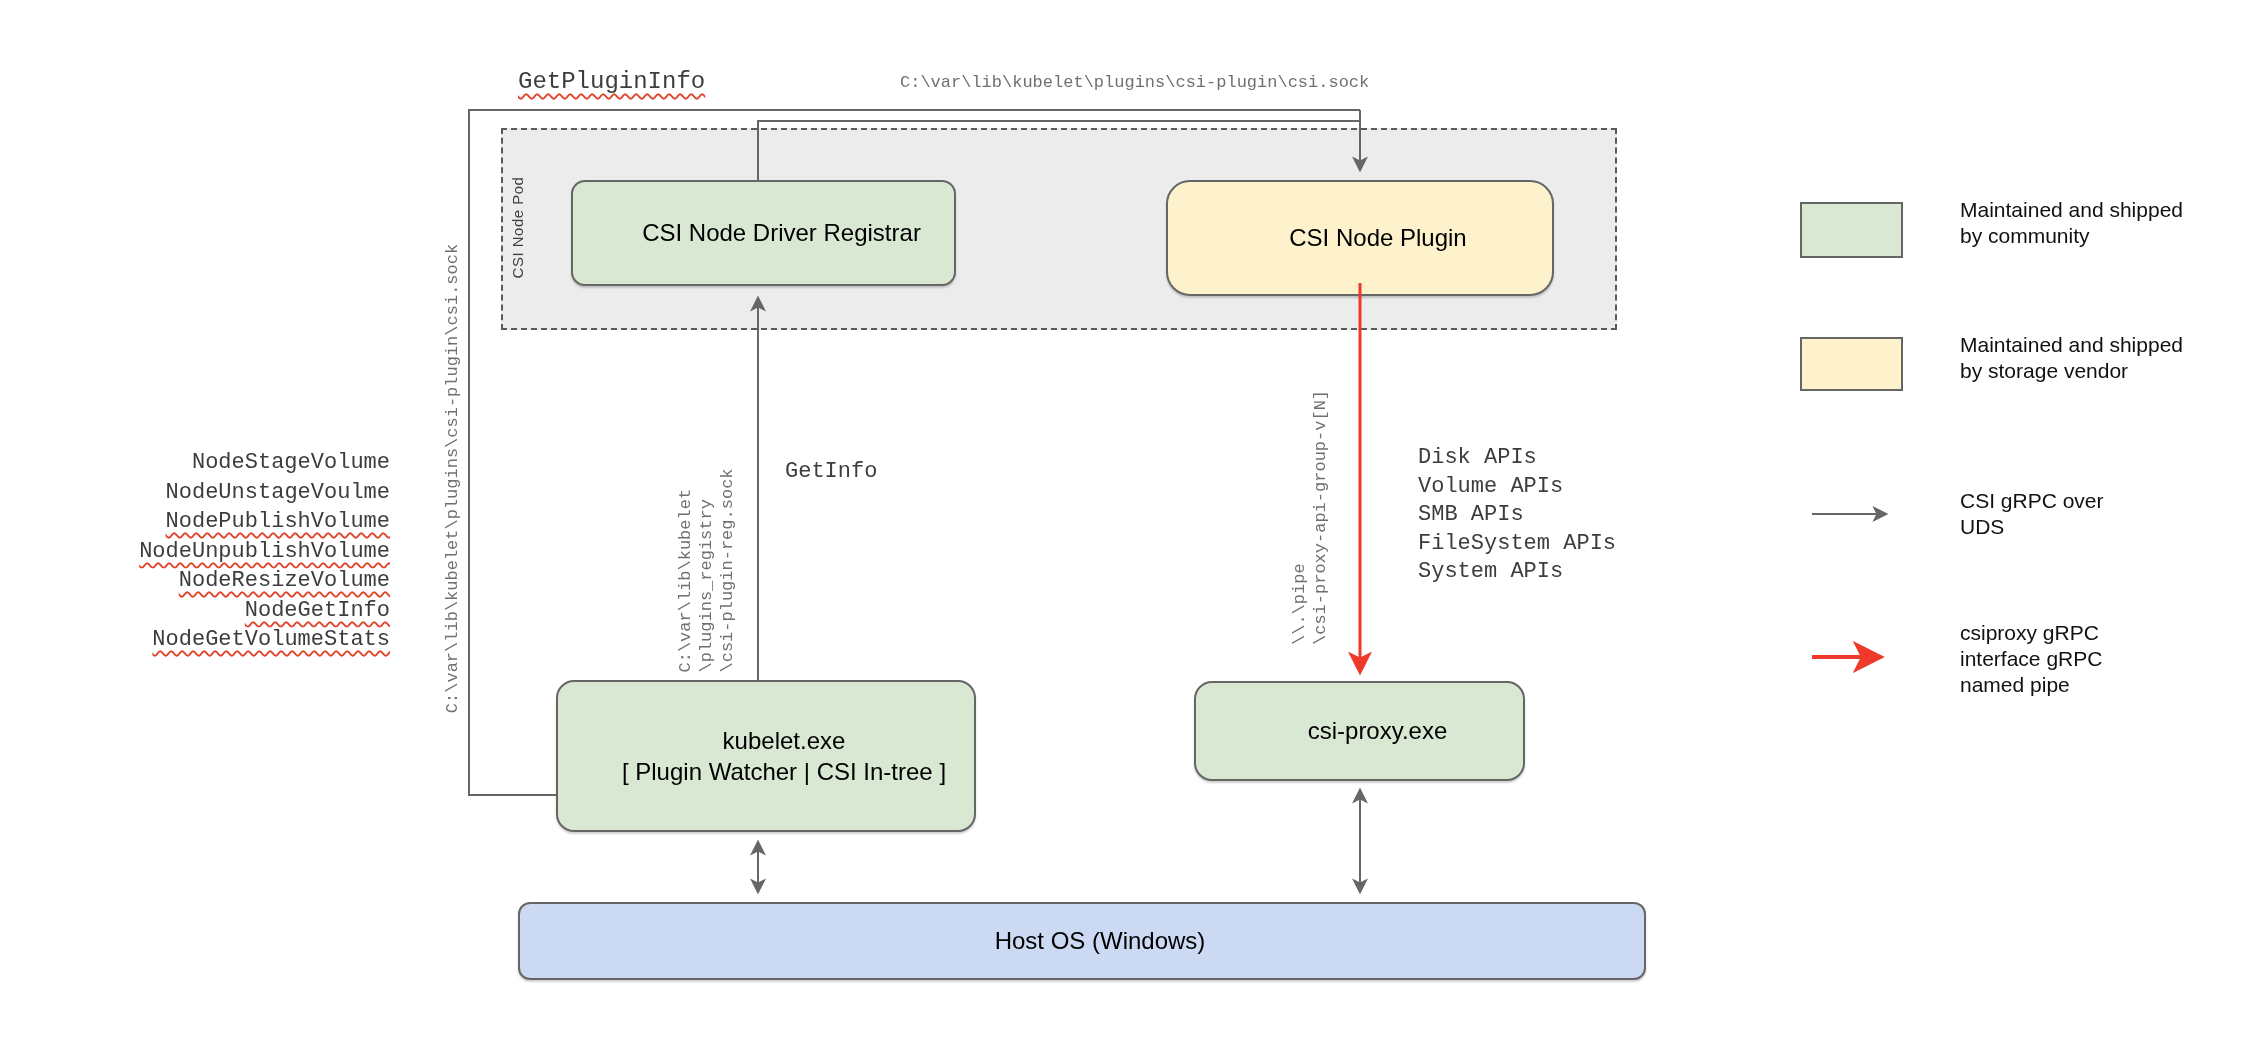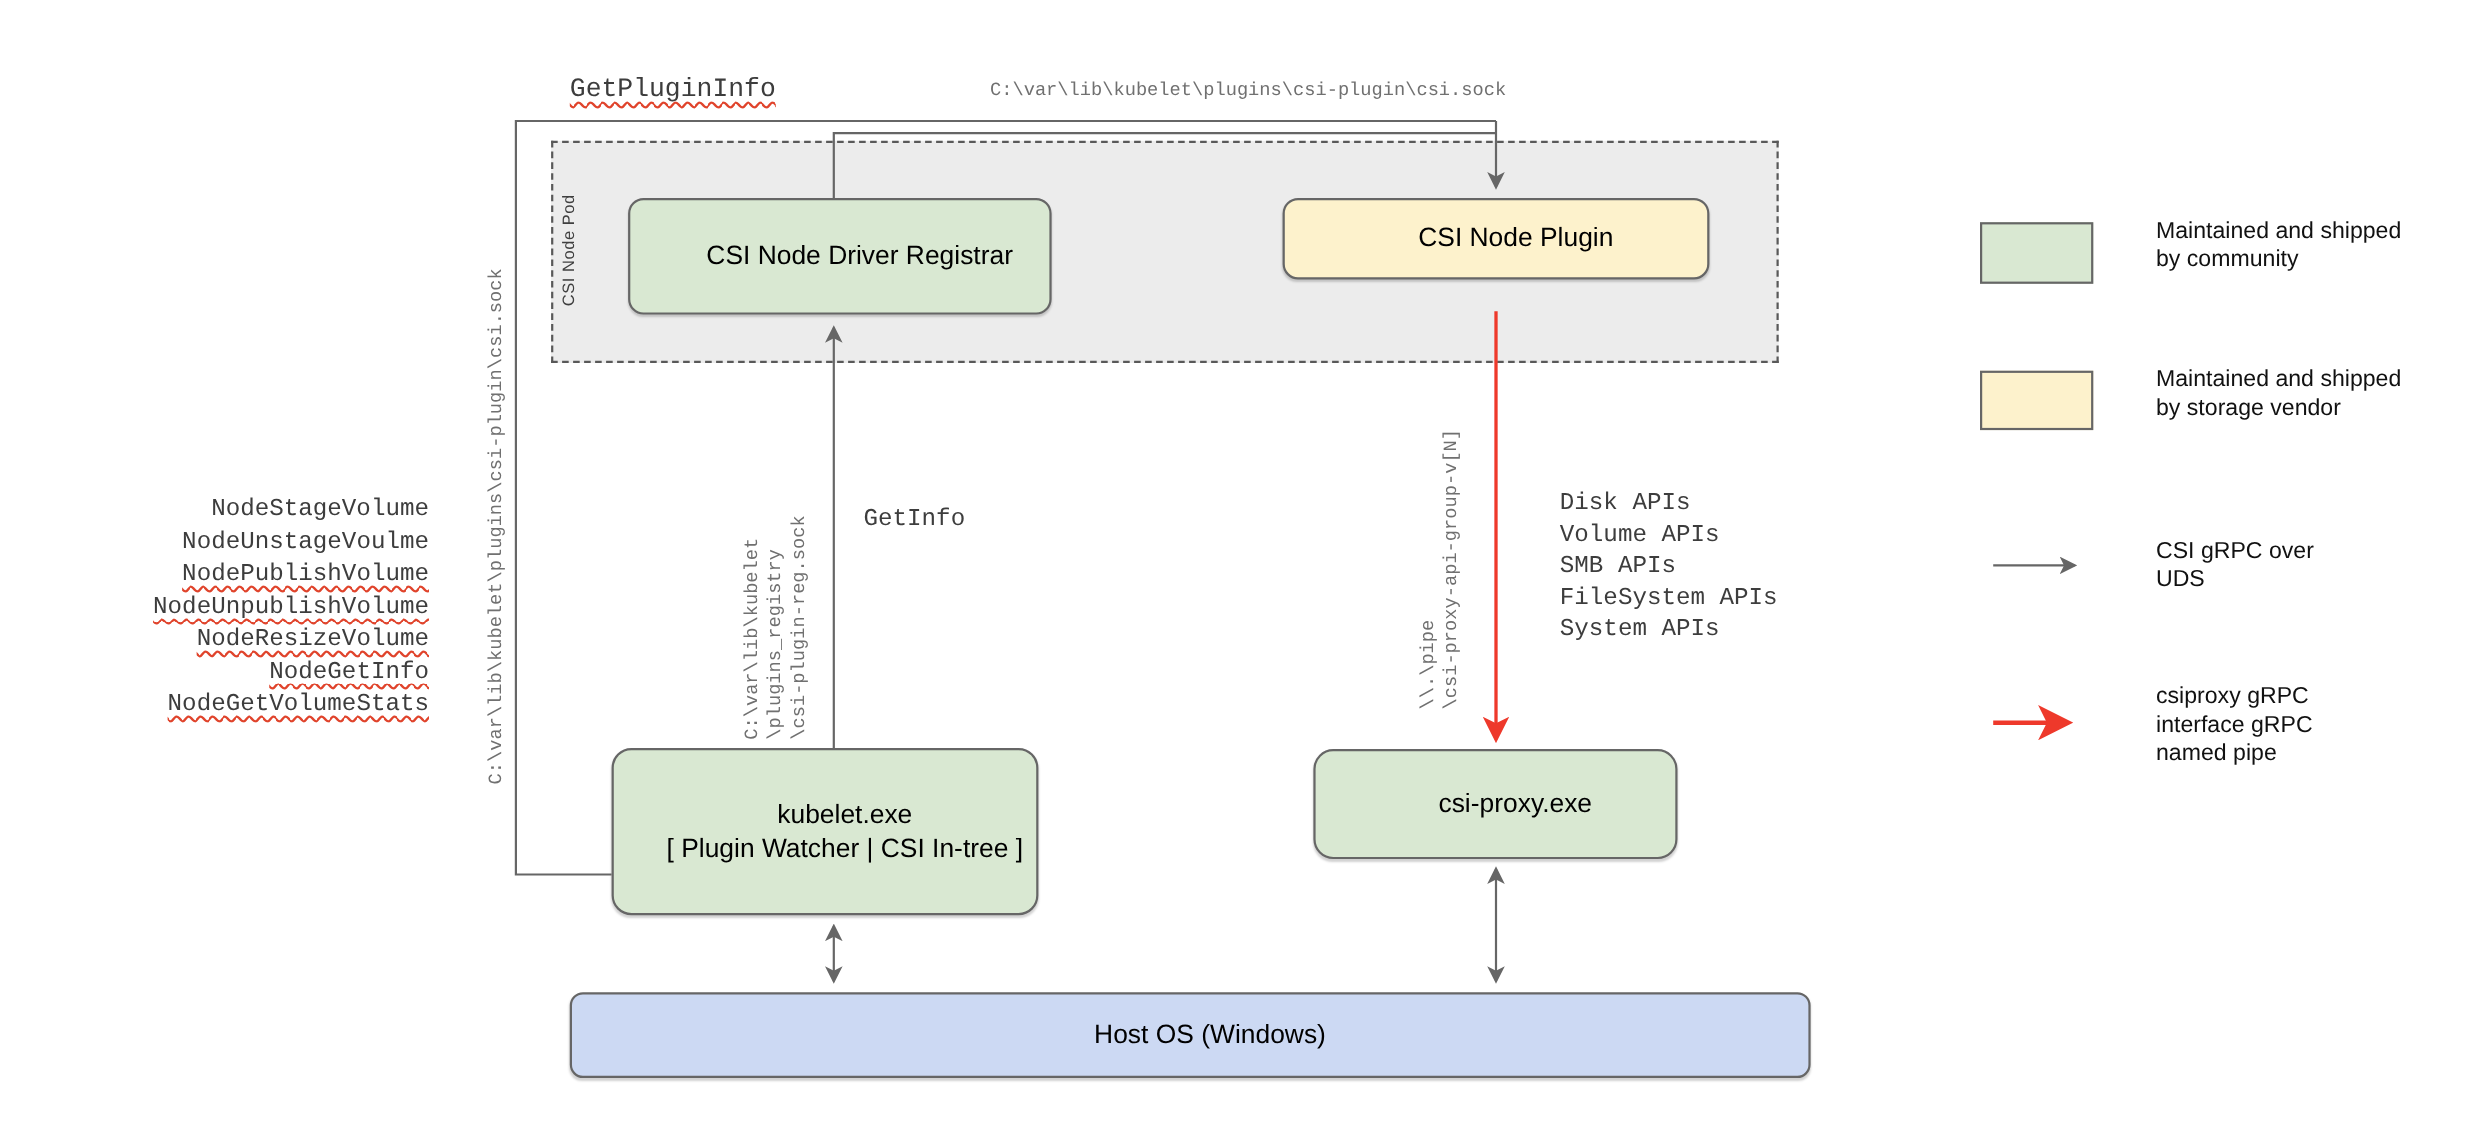--- a/index.html
+++ b/index.html
@@ -16,22 +16,22 @@
   .pod{left:501px;top:128px;width:1116px;height:202px;background:var(--pod_gray,#ececec);
        border:2px dashed #595959;box-sizing:border-box;z-index:1;}
   .pod-label{left:462px;top:219px;width:110px;text-align:center;font-size:15px;color:#3f3f3f;
              letter-spacing:.5px;transform:rotate(-90deg);z-index:2;}
 
   
   .nodebox{box-sizing:border-box;border:2px solid #666;display:flex;flex-direction:column;
            align-items:center;justify-content:center;text-align:center;font-size:24px;color:#000;
            box-shadow:0 2px 2px rgba(0,0,0,.18);z-index:2;padding-left:36px;}
   .box-registrar{left:571px;top:180px;width:385px;height:106px;border-radius:14px;background:var(--community_green,#d9e8d2);}
-  .box-plugin{left:1166px;top:180px;width:388px;height:74px;border-radius:14px;background:var(--vendor_yellow,#fdf2cc);}
-  .box-kubelet{left:556px;top:680px;width:388px;height:152px;border-radius:18px;background:var(--community_green,#d9e8d2);line-height:31px;}
+  .box-plugin{left:1166px;top:180px;width:388px;height:116px;border-radius:24px;background:var(--vendor_yellow,#fdf2cc);}
+  .box-kubelet{left:556px;top:680px;width:420px;height:152px;border-radius:18px;background:var(--community_green,#d9e8d2);line-height:31px;}
   .box-proxy{left:1194px;top:681px;width:331px;height:100px;border-radius:18px;background:var(--community_green,#d9e8d2);}
   .box-host{left:518px;top:902px;width:1128px;height:78px;border-radius:12px;background:var(--host_blue,#ccd9f3);}
 
   
   .t-getplugininfo{left:518px;top:68px;font-size:24px;color:#3d3d3d;z-index:4;}
   .t-top-path{left:900px;top:73px;font-size:17px;color:#707070;z-index:4;}
   .node-list{left:95px;top:448px;width:295px;text-align:right;font-size:22px;line-height:29.5px;color:#3d3d3d;z-index:4;}
   .v-left-path{left:217px;top:469px;width:470px;text-align:center;font-size:17px;color:#707070;
                transform:rotate(-90deg);white-space:nowrap;z-index:4;}
   .v-registry{left:601px;top:536px;width:210px;font-size:17px;line-height:21px;color:#707070;

